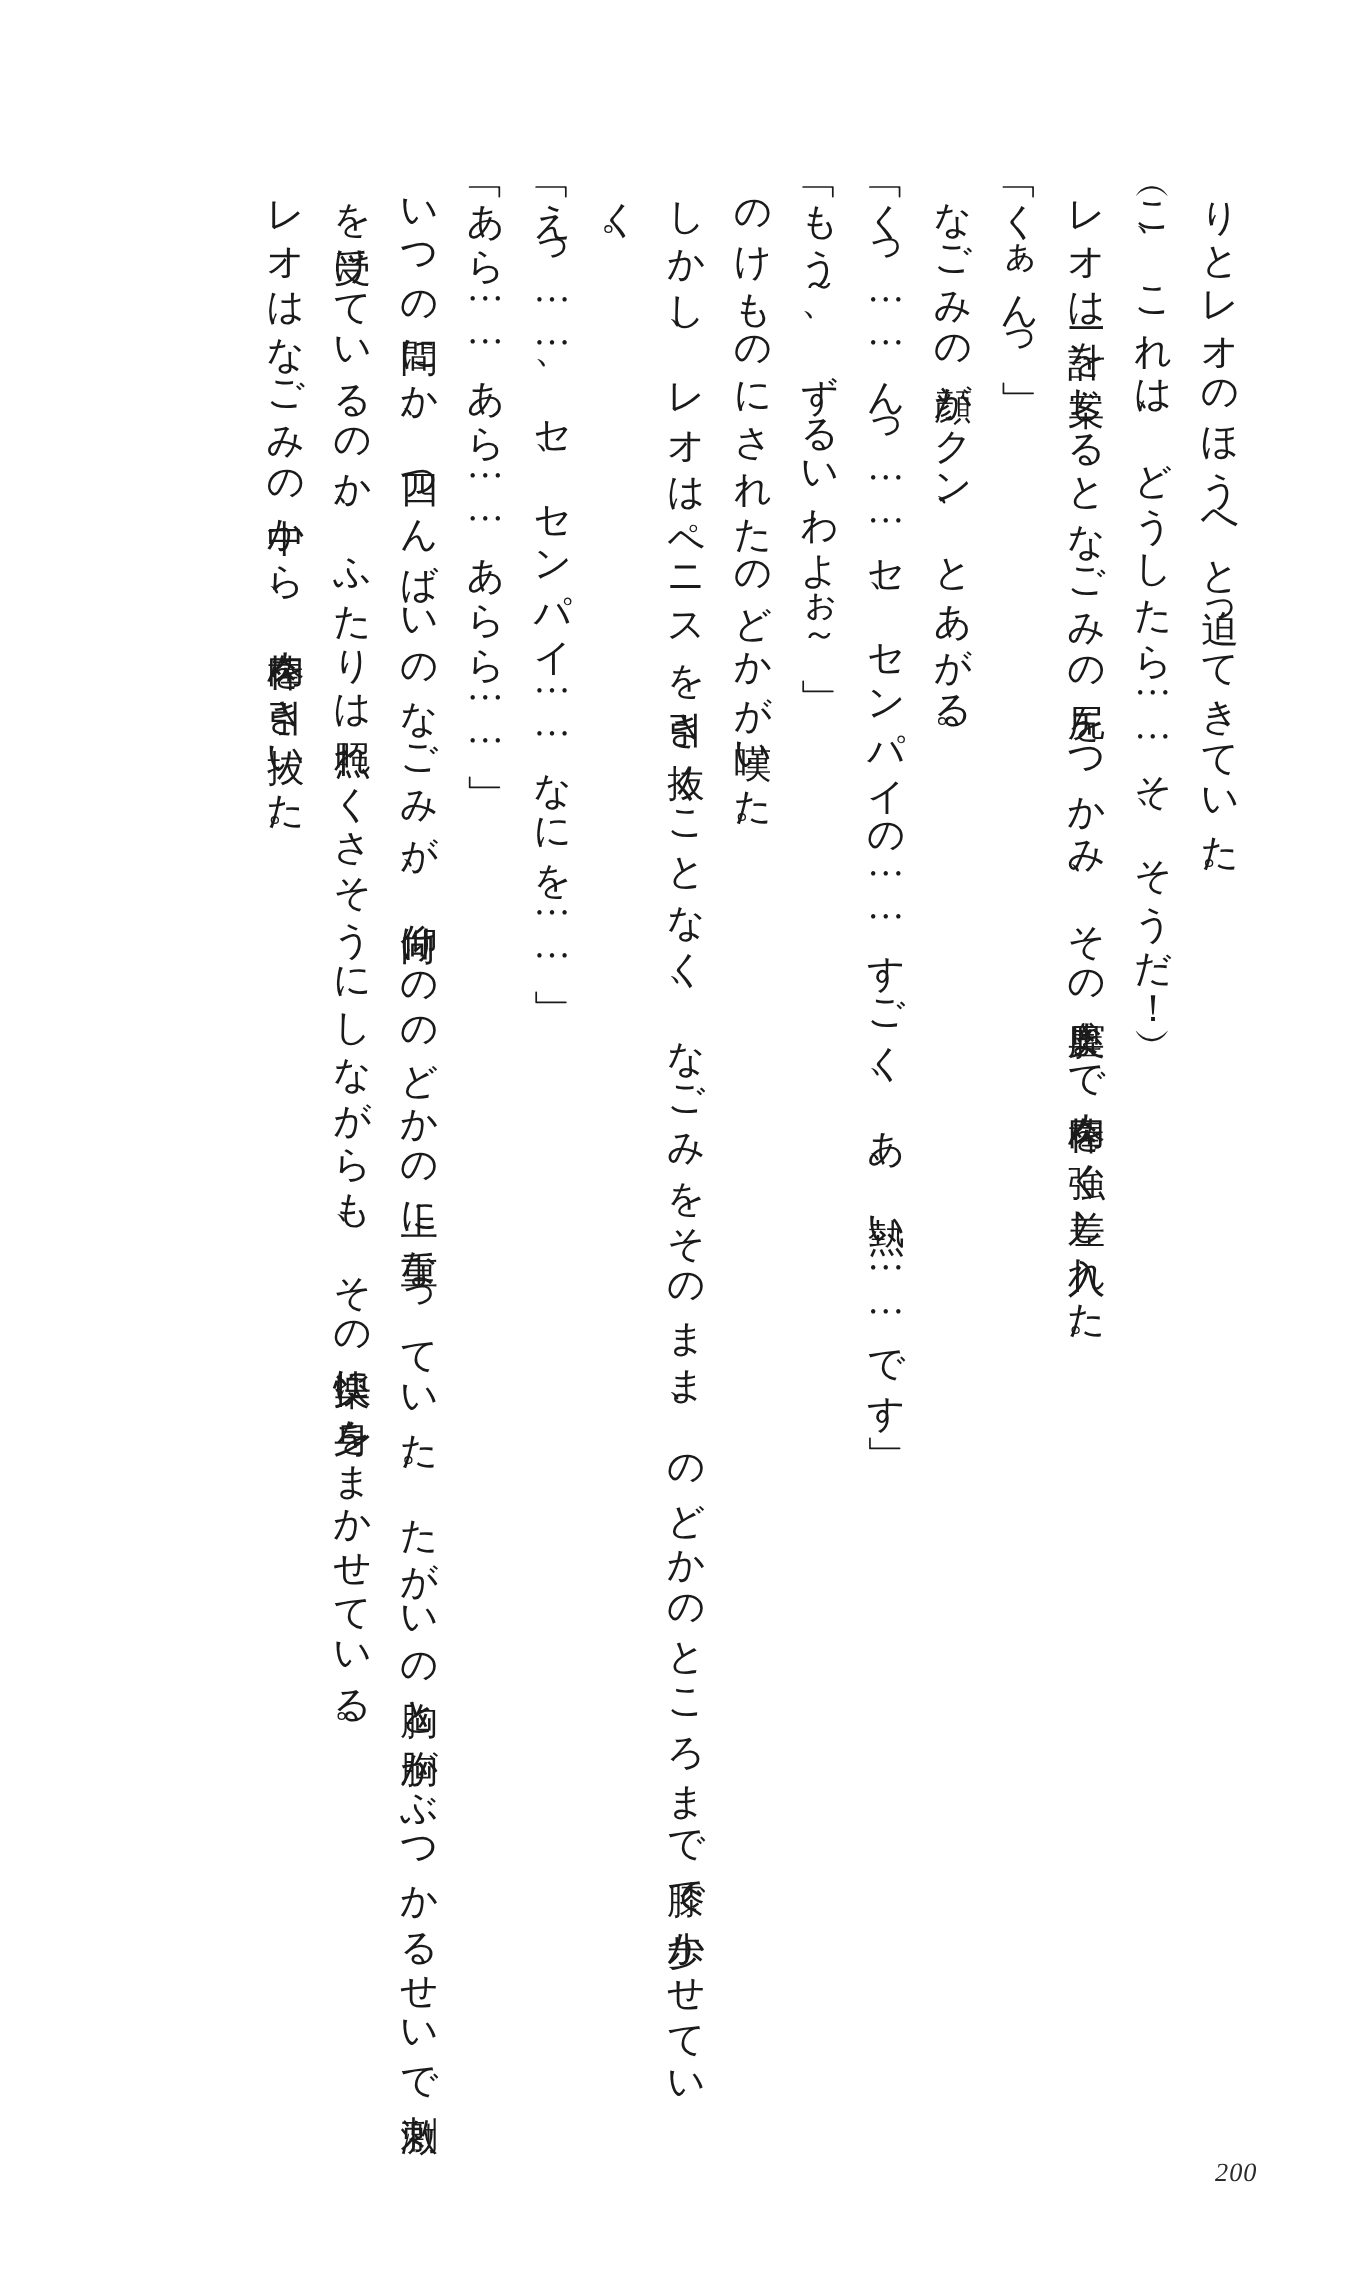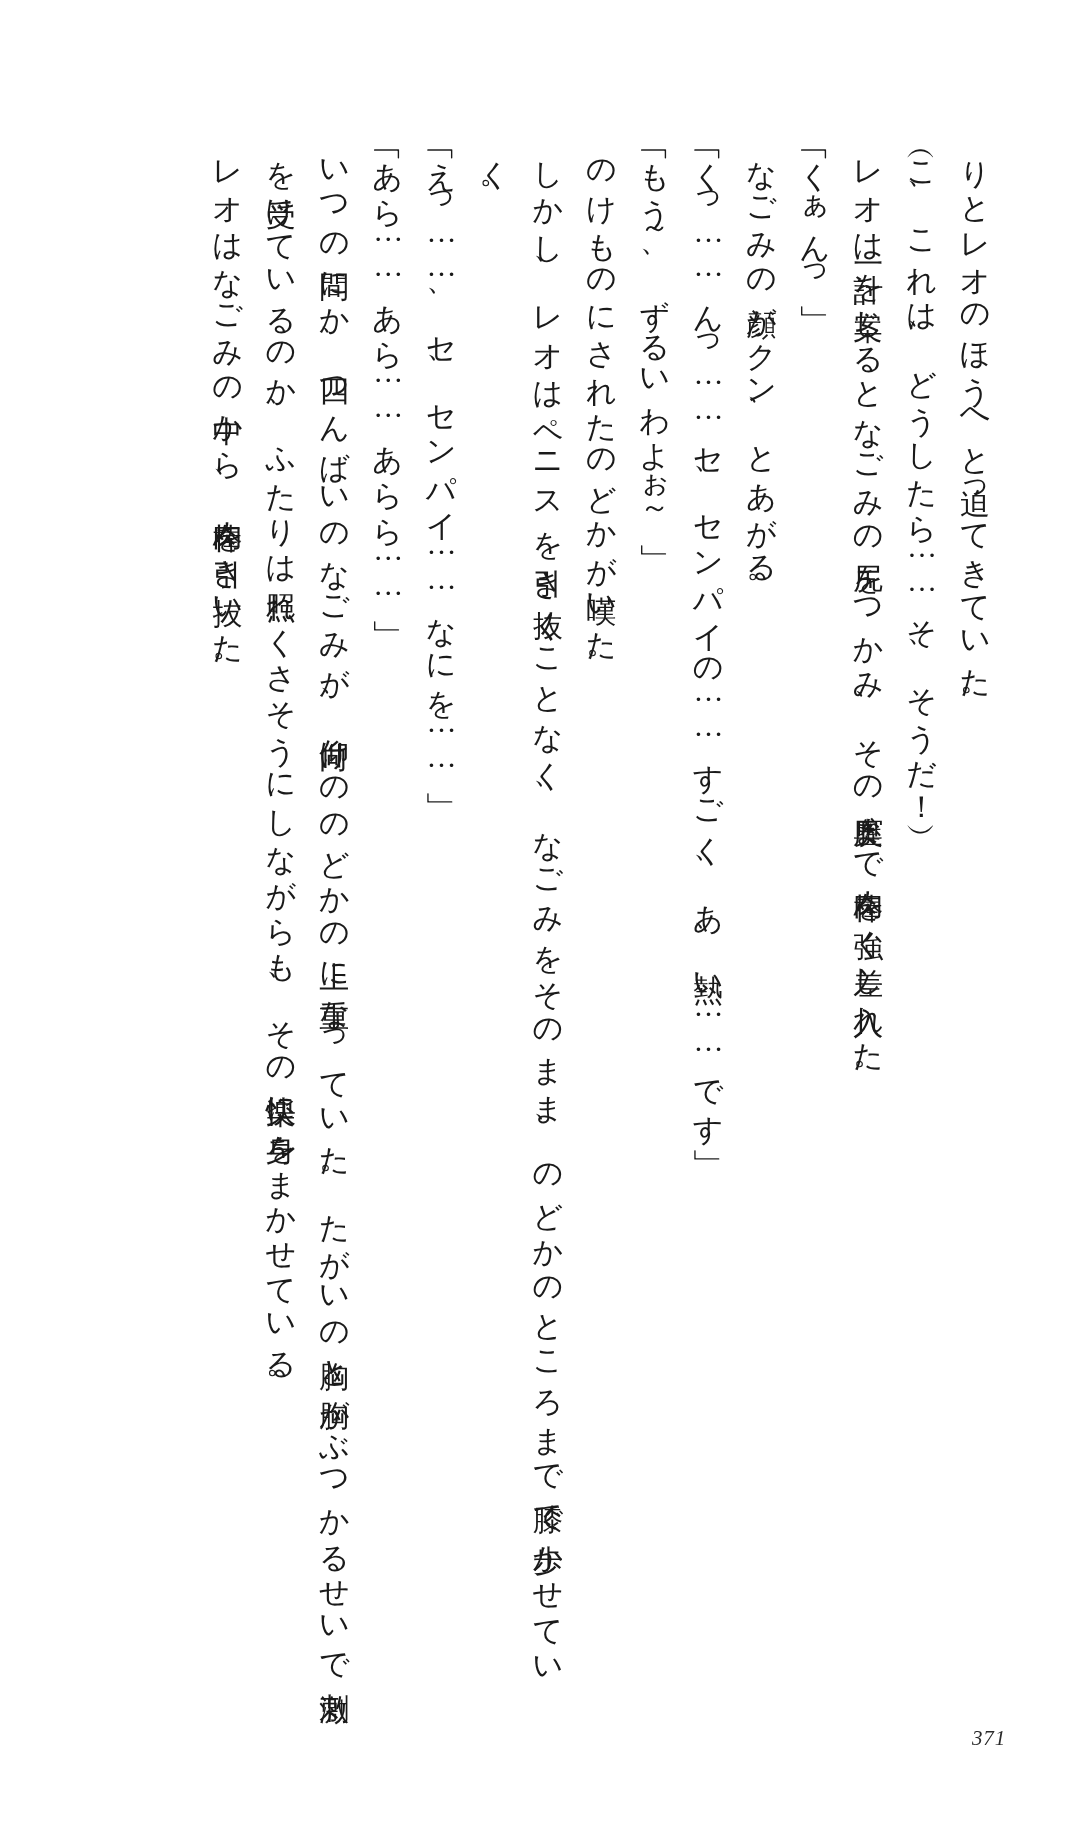--- a/index.html
+++ b/index.html
@@ -69,15 +69,15 @@
     <p>「くっ……んっ……セ、センパイの……すごく、あ、熱い……です」</p>
     <p>「もう～、ずるいわよぉ～」</p>
     <p>のけものにされたのどかが嘆いた。</p>
     <p>しかし、レオはペニスを引き抜くことなく、なごみをそのまま、のどかのところまで膝で歩かせていく。</p>
     <p>「えっ……、セ、センパイ……なにを……」</p>
     <p>「あら……あら……あらら……」</p>
     <p>いつの間にか、四つんばいのなごみが、仰向けののどかの上に重なっていた。たがいの胸と胸がぶつかるせいで刺激を受けているのか、ふたりは照れくさそうにしながらも、その快楽に身をまかせている。</p>
     <p>レオはなごみの中から、肉棒を引き抜いた。</p>
   </div>
 
-  <div class="page-number">371</div>
+  <div class="page-number">200</div>
 
 </div>
 
 </body></html>

